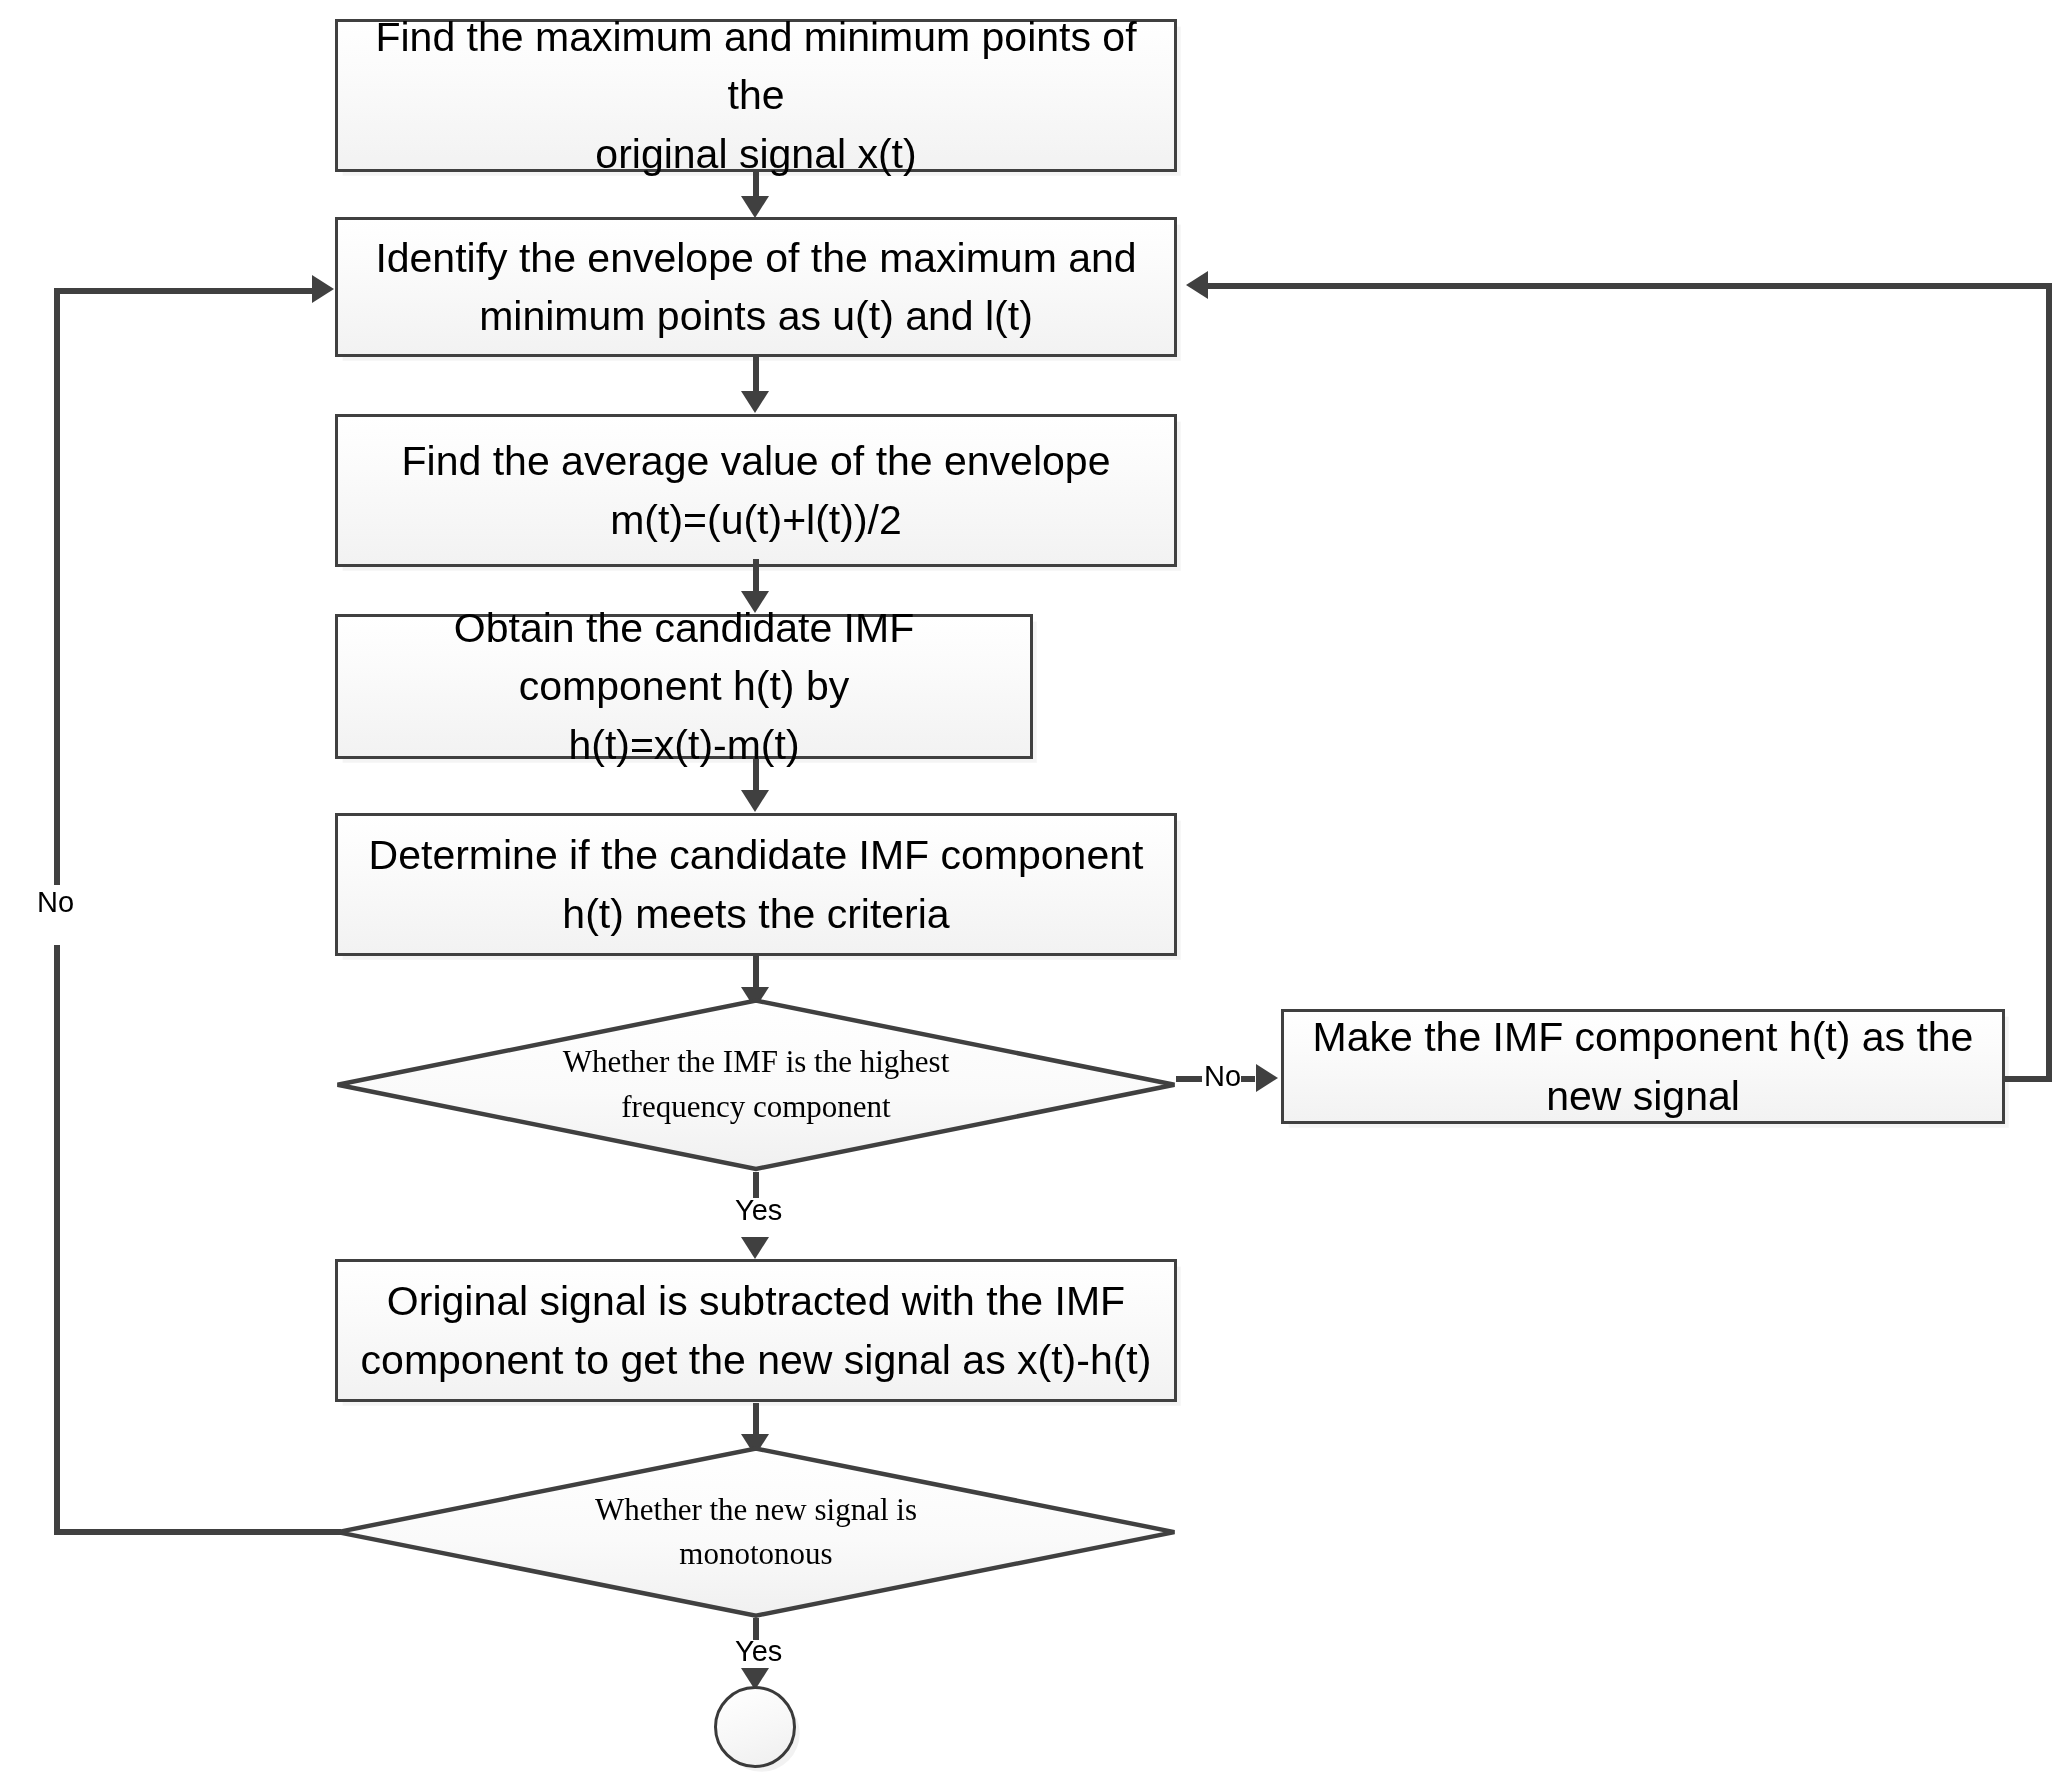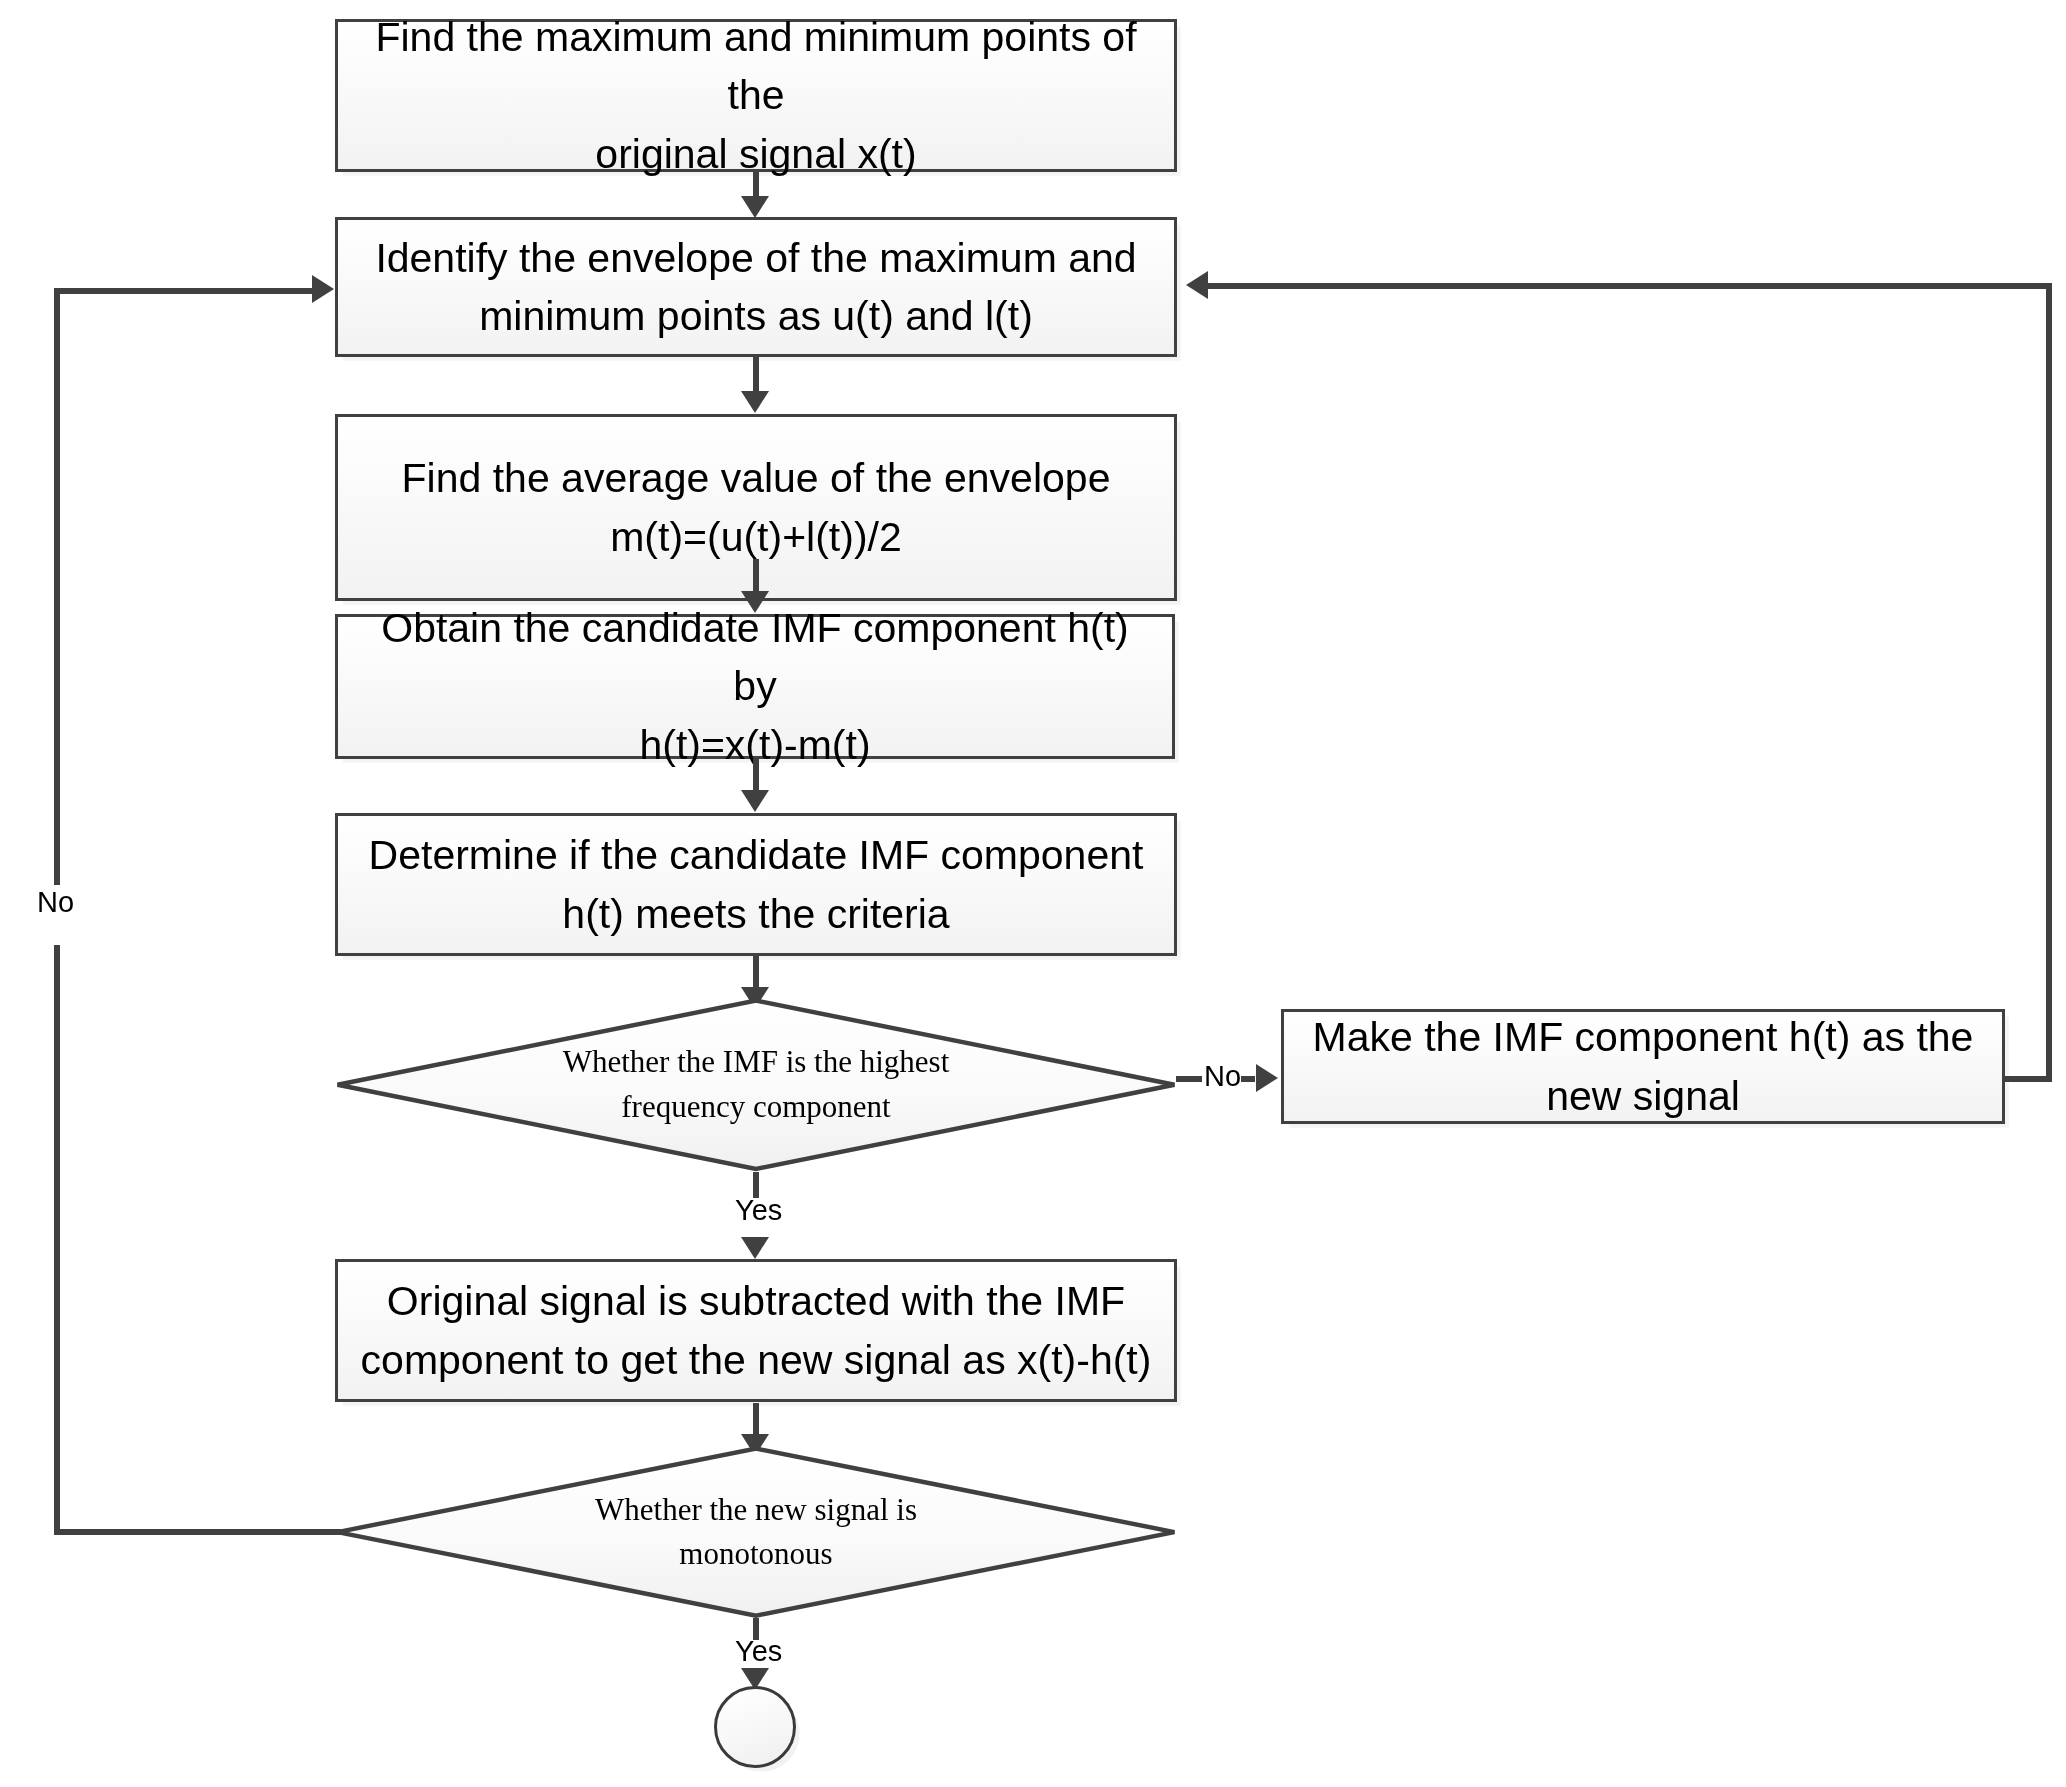--- a/index.html
+++ b/index.html
@@ -112,29 +112,29 @@
   <div class="arrow arrow-down" style="left:741px; top:196px;"></div>
 
   <div class="node proc" style="left:335px; top:217px; width:842px; height:140px;justify-content:center;">
     <div class="label">Identify the envelope of the maximum and
 minimum points as u(t) and l(t)</div>
   </div>
 
   <div class="conn conn-v" style="left:753px; top:357px; height:36px;"></div>
   <div class="arrow arrow-down" style="left:741px; top:391px;"></div>
 
-  <div class="node proc" style="left:335px; top:414px; width:842px; height:187px;">
+  <div class="node proc" style="left:335px; top:414px; width:842px; height:153px;">
     <div class="label">Find the average value of the envelope
 m(t)=(u(t)+l(t))/2</div>
   </div>
 
   <div class="conn conn-v" style="left:753px; top:559px; height:34px;"></div>
   <div class="arrow arrow-down" style="left:741px; top:591px;"></div>
 
-  <div class="node proc" style="left:335px; top:614px; width:840px; height:145px;">
+  <div class="node proc" style="left:335px; top:614px; width:698px; height:145px;">
     <div class="label">Obtain the candidate IMF component h(t)  by
 h(t)=x(t)-m(t)</div>
   </div>
 
   <div class="conn conn-v" style="left:753px; top:759px; height:33px;"></div>
   <div class="arrow arrow-down" style="left:741px; top:790px;"></div>
 
   <div class="node proc" style="left:335px; top:813px; width:842px; height:143px;">
     <div class="label">Determine if the candidate IMF component
 h(t) meets the criteria</div>

